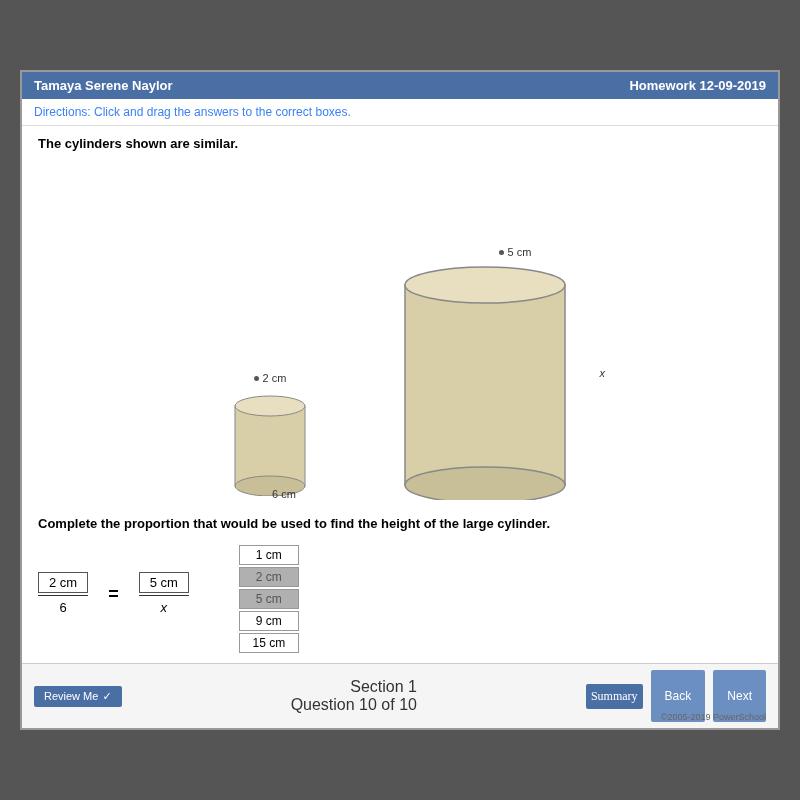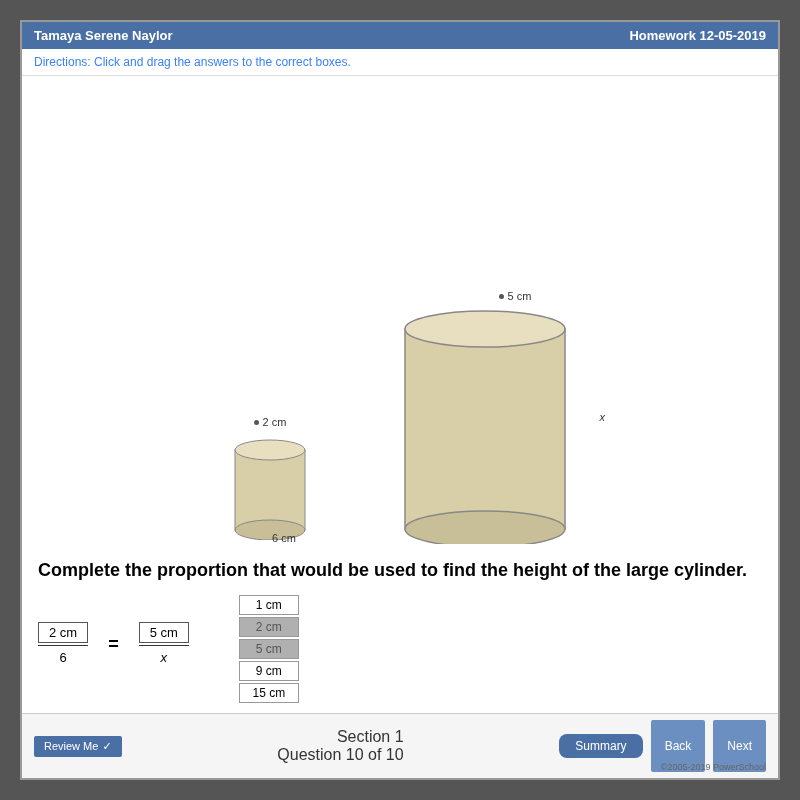--- a/index.html
+++ b/index.html
@@ -8,21 +8,21 @@
       height: 800px;
       background: #555;
       display: flex;
       align-items: center;
       justify-content: center;
       font-family: Arial, sans-serif;
       overflow: hidden;
     }
     .screen {
       width: 760px;
-      height: 760px;
+      height: 660px;
       background: #fff;
       border: 2px solid #999;
       display: flex;
       flex-direction: column;
       position: relative;
     }
     .header {
       background: #4a6fa5;
       color: white;
       display: flex;
@@ -80,21 +80,21 @@
       height: 110px;
     }
     .large-cylinder svg {
       width: 180px;
       height: 240px;
     }
     .question-section {
       margin-top: 6px;
     }
     .question-text {
-      font-size: 18px;
+      font-size: 13px;
       font-weight: bold;
       color: #000;
       margin-bottom: 14px;
     }
     .proportion-area {
       display: flex;
       align-items: center;
       gap: 20px;
       margin-bottom: 10px;
     }
@@ -178,24 +178,25 @@
     }
     .footer-right {
       display: flex;
       align-items: center;
       gap: 8px;
     }
     .summary-btn {
       background: #4a6fa5;
       color: white;
       border: none;
-      padding: 5px 16px;
+      padding: 5px 5px;
       font-size: 12px;
       cursor: pointer;
-      border-radius: 8px;
+      border-radius: 2px;
+      font-family: Liberation Serif, serif;
     }
     .nav-btn {
       background: #6a8fc0;
       color: white;
       border: none;
       padding: 19px 14px;
       font-size: 12px;
       cursor: pointer;
       border-radius: 2px;
     }
@@ -223,28 +224,29 @@
       margin-bottom: 2px;
     }
   </style>
 </head>
 <body>
 
 <div class="screen">
 
   <div class="header">
     <span>Tamaya Serene Naylor</span>
-    <span>Homework 12-05-2019</span>
+    <span>Homework 12-09-2019</span>
   </div>
 
   <div class="directions">
     <span>Directions: Click and drag the answers to the correct boxes.</span>
   </div>
 
   <div class="content">
+    <div class="problem-title">The cylinders shown are similar.</div>
 
     <div class="cylinders-area">
 
       <div class="cylinder-container small-cylinder">
         <div class="radius-line-sm">
           <span class="dot"></span>
           <span>2 cm</span>
         </div>
         <svg viewBox="0 0 90 110" xmlns="http://www.w3.org/2000/svg">
 

